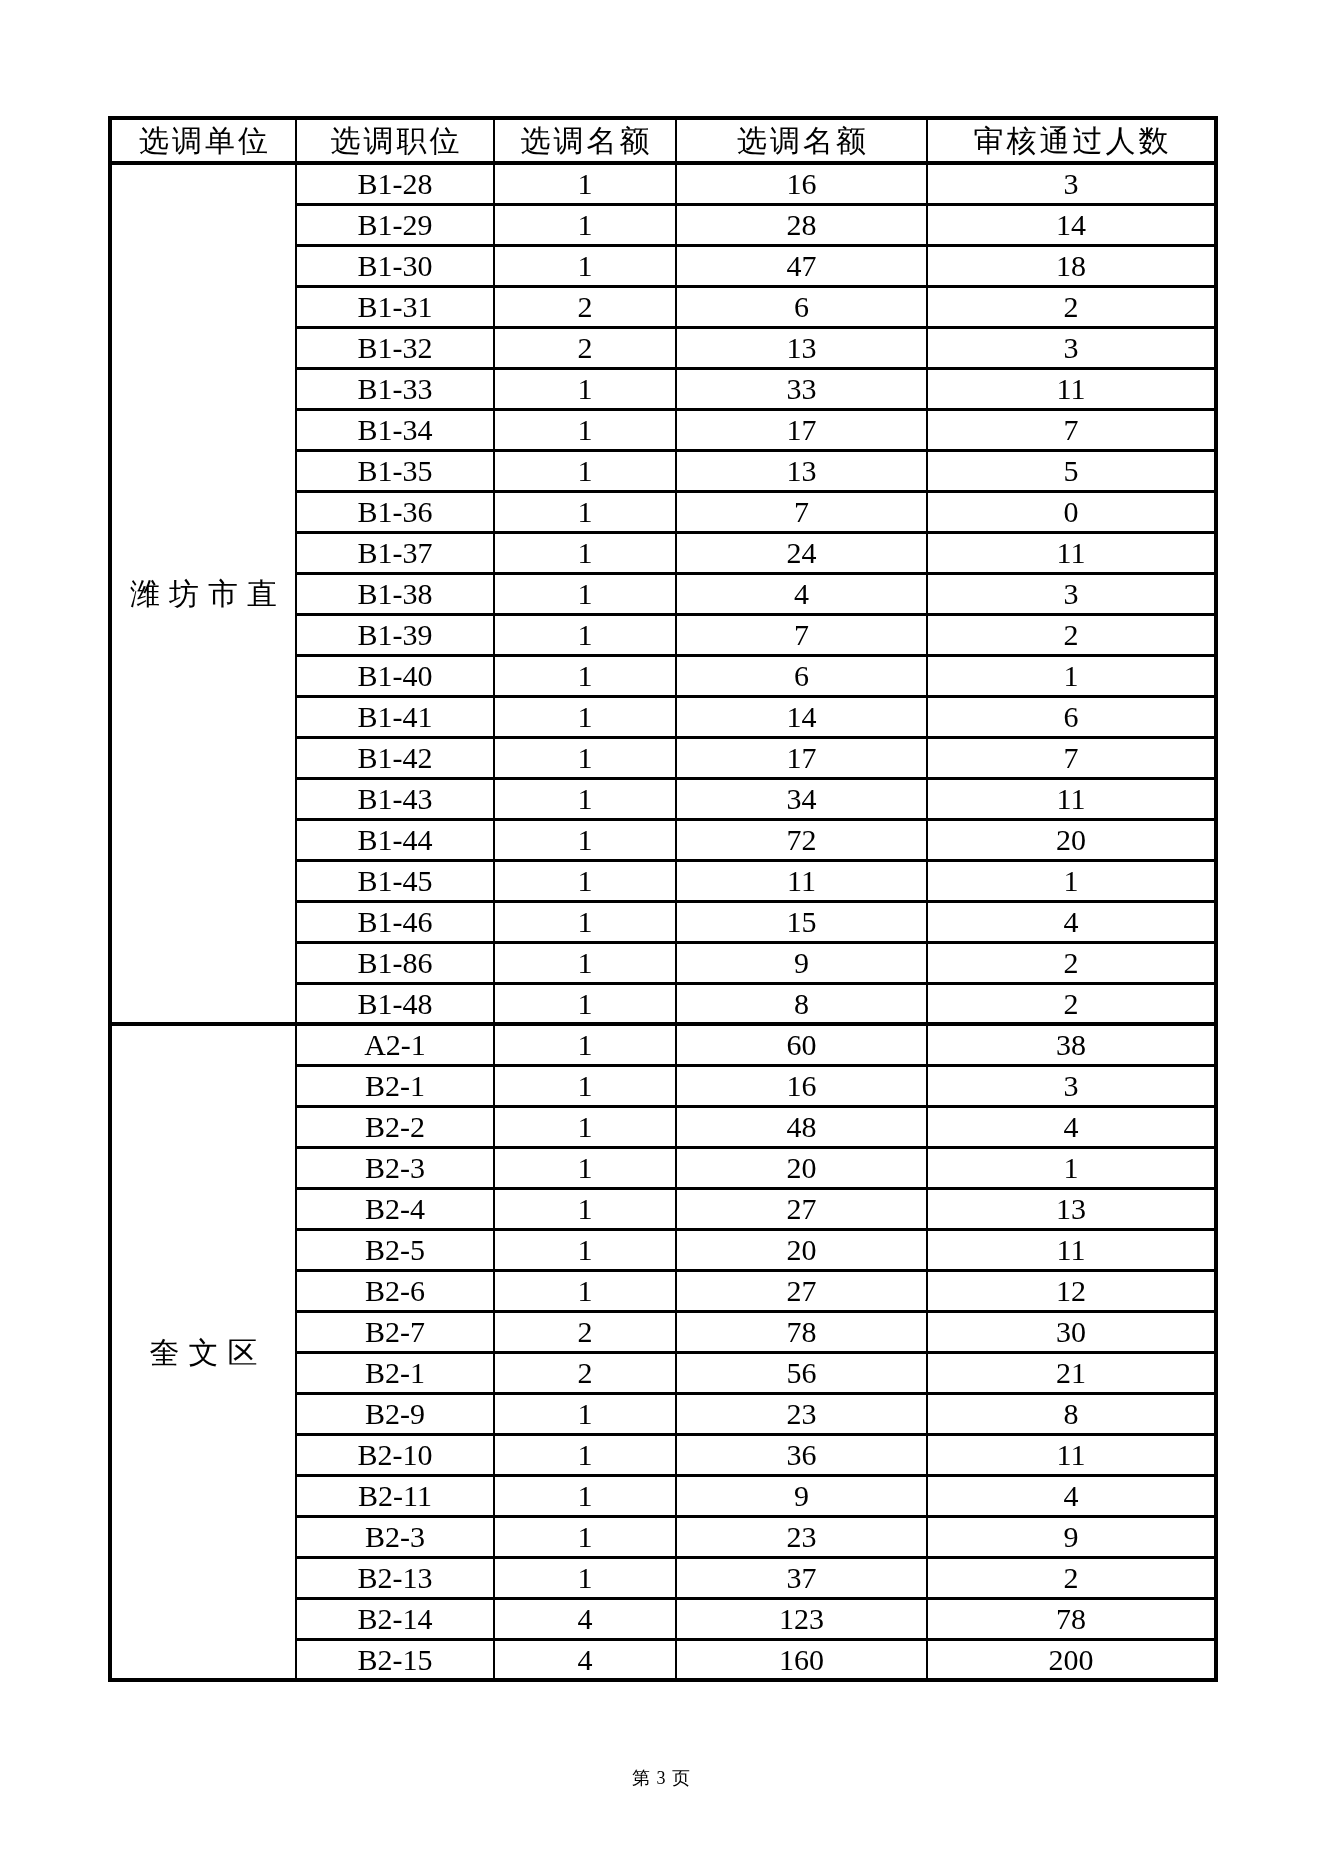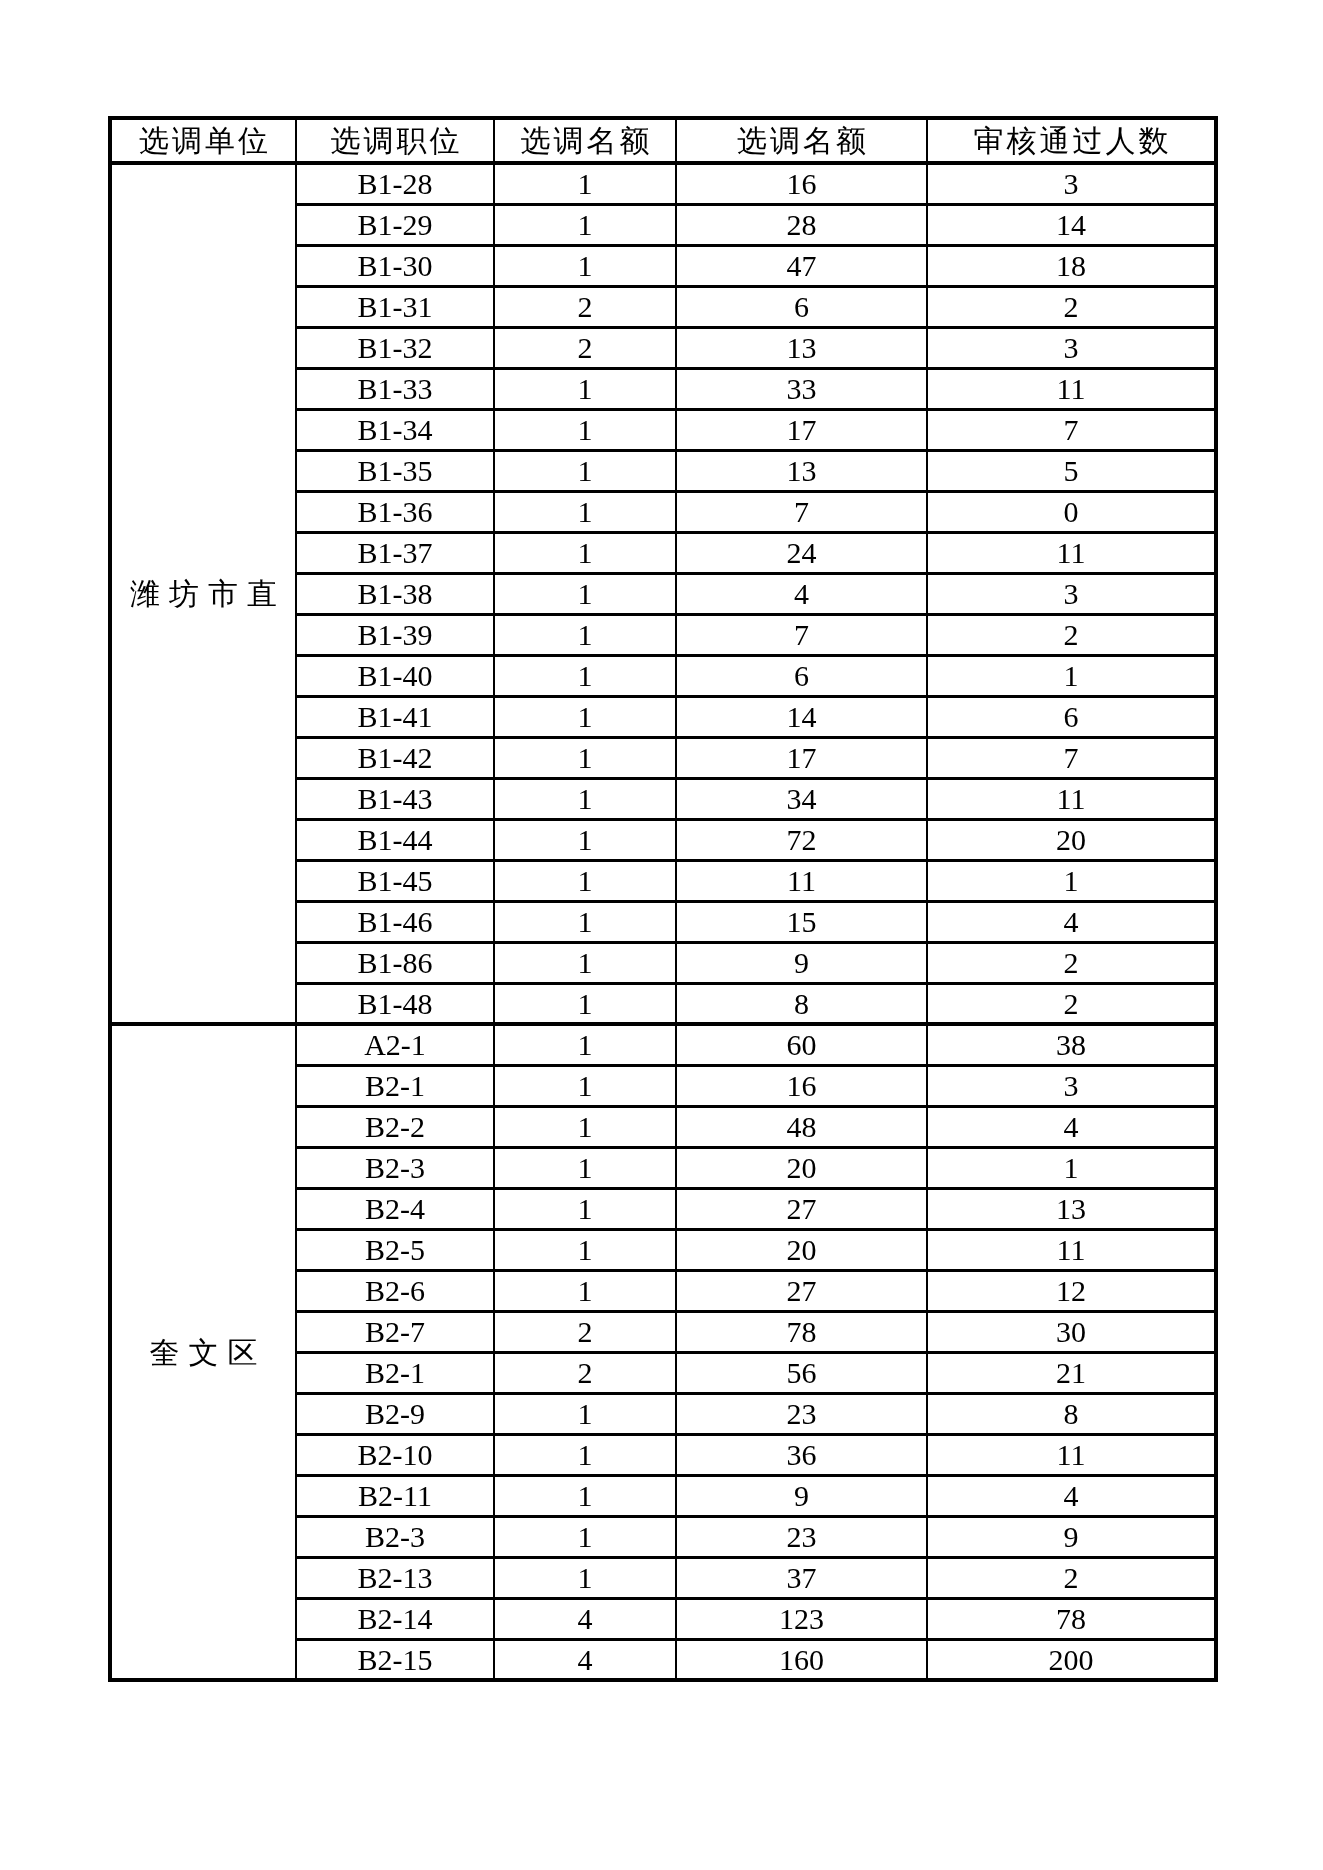--- a/index.html
+++ b/index.html
@@ -306,14 +306,15 @@
         </tr>
         <tr>
           <td>B2-15</td>
           <td>4</td>
           <td>160</td>
           <td>200</td>
         </tr>
       </tbody>
   </table>
 
+  <div class="page-footer">第 3 页</div>
 
 </div>
 
 </body></html>

